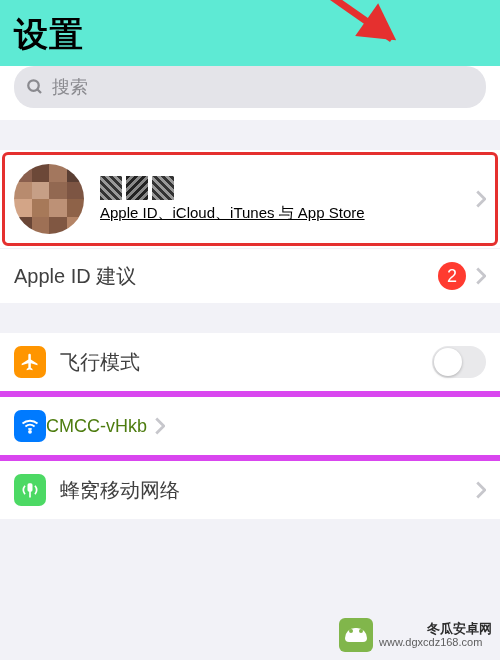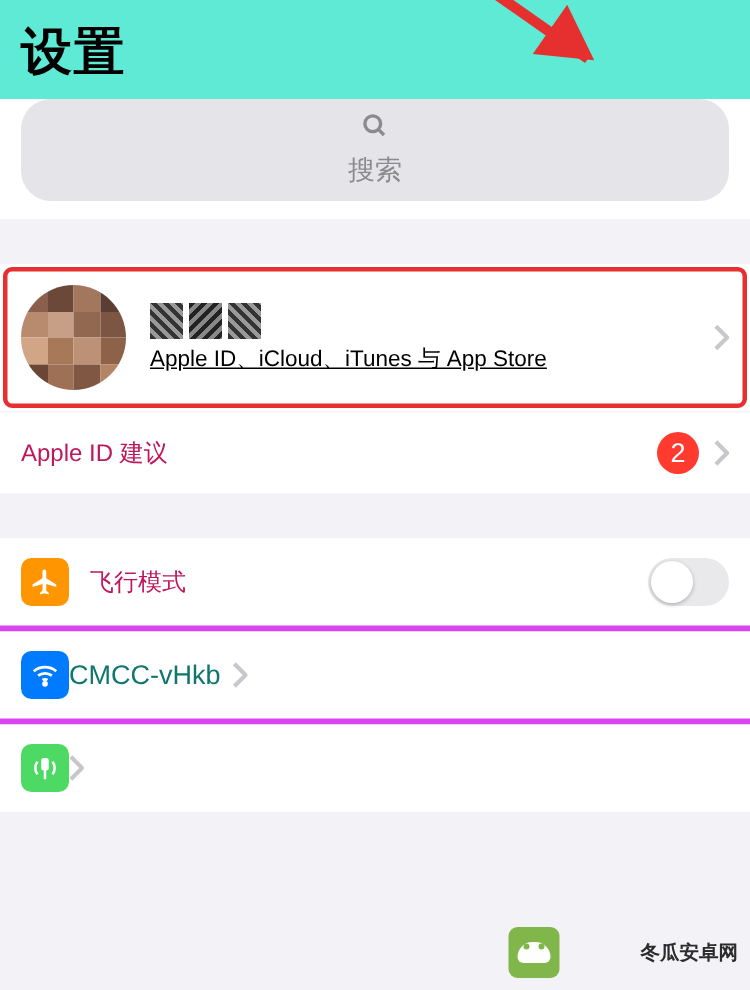--- a/index.html
+++ b/index.html
@@ -2,46 +2,46 @@
 <html><head>
   <meta charset="utf-8">
   <style>
     * { margin: 0; padding: 0; box-sizing: border-box; font-family: -apple-system, "PingFang SC", "Helvetica Neue", Arial, sans-serif; }
     body { width: 500px; height: 660px; background: #f2f2f7; position: relative; overflow: hidden; }
 
     .header { background: #5eead4; padding: 12px 14px 8px; }
     .title { font-size: 34px; font-weight: 700; color: #000; letter-spacing: 1px; }
 
     .search-wrap { background: #fff; padding: 0 14px 12px; }
-    .search-bar { background: #e4e4e9; border-radius: 20px; padding: 9px 12px; display: flex; align-items: center; gap: 8px; flex-direction: column; }
+    .search-bar { background: #e4e4e9; border-radius: 20px; padding: 9px 12px; display: flex; align-items: center; gap: 8px; }
     .search-bar svg { flex: 0 0 auto; }
     .search-placeholder { color: #8a8a8f; font-size: 18px; }
 
     .gap { height: 30px; }
 
     .profile-row { background: #fff; display: flex; align-items: center; padding: 14px 14px; position: relative; }
     .profile-highlight { position: absolute; top: 2px; left: 2px; right: 2px; bottom: 2px; border: 3px solid #e5302f; border-radius: 6px; pointer-events: none; }
     .avatar { width: 70px; height: 70px; border-radius: 50%; flex: 0 0 auto; overflow: hidden; display: grid; grid-template-columns: repeat(4,1fr); grid-template-rows: repeat(4,1fr); }
     .avatar div:nth-child(1){background:#8a5f4d}.avatar div:nth-child(2){background:#6c4838}.avatar div:nth-child(3){background:#a3775e}.avatar div:nth-child(4){background:#5a3e33}
     .avatar div:nth-child(5){background:#b88b6e}.avatar div:nth-child(6){background:#c69f86}.avatar div:nth-child(7){background:#926851}.avatar div:nth-child(8){background:#7d5543}
     .avatar div:nth-child(9){background:#d3a587}.avatar div:nth-child(10){background:#a77959}.avatar div:nth-child(11){background:#bd9176}.avatar div:nth-child(12){background:#8e6248}
     .avatar div:nth-child(13){background:#6a4636}.avatar div:nth-child(14){background:#9e7055}.avatar div:nth-child(15){background:#805742}.avatar div:nth-child(16){background:#b48466}
     .profile-text { margin-left: 16px; flex: 1; }
     .profile-name { display: flex; gap: 4px; margin-bottom: 4px; }
     .block-char { width: 22px; height: 24px; display: inline-block; }
     .block-char.a{background:linear-gradient(45deg,#333 25%,#999 25%,#999 50%,#333 50%,#333 75%,#999 75%);background-size:8px 8px}
     .block-char.b{background:linear-gradient(135deg,#222 25%,#888 25%,#888 50%,#222 50%,#222 75%,#888 75%);background-size:8px 8px}
     .profile-sub { font-size: 15px; color: #000; text-decoration: underline; }
     .chevron { color: #c7c7cc; }
 
-    .row { background: #fff; display: flex; align-items: center; padding: 13px 14px; border-bottom: 4px solid #d946ef; }
+    .row { background: #fff; display: flex; align-items: center; padding: 13px 14px; border-bottom: 6px solid #d946ef; }
     .row:last-child { border-bottom: none; }
-    .row-label { font-size: 16px; color: #be185d; flex: 1; margin-left: 14px; }
+    .row-label { font-size: 20px; color: #404040; flex: 1; margin-left: 14px; }
     .row-label.noicon { margin-left: 0; }
-    .row-value { font-size: 18px; color: #0f766e; margin-right: 8px; }
+    .row-value { font-size: 18px; color: #4d7c0f; margin-right: 8px; }
     .badge { width: 28px; height: 28px; background: #ff3b30; border-radius: 50%; display: flex; align-items: center; justify-content: center; color: #fff; font-size: 18px; font-weight: 500; margin-right: 10px; }
 
     .icon-box { width: 32px; height: 32px; border-radius: 7px; display: flex; align-items: center; justify-content: center; flex: 0 0 auto; }
     .toggle { width: 54px; height: 32px; background: #e9e9eb; border-radius: 16px; position: relative; }
     .toggle::after { content: ""; position: absolute; width: 28px; height: 28px; background: #fff; border-radius: 50%; top: 2px; left: 2px; box-shadow: 0 1px 3px rgba(0,0,0,.25); }
 
     .section { background: #fff; }
     .arrow { position: absolute; top: 35px; left: 170px; transform: rotate(35deg); transform-origin: bottom right; pointer-events: none; z-index: 10; }
     .arrow-line { width: 220px; height: 7px; background: #e5302f; }
     .arrow-head { position: absolute; right: -4px; top: -18px; width: 0; height: 0; border-left: 36px solid #e5302f; border-top: 20px solid transparent; border-bottom: 20px solid transparent; }
@@ -152,30 +152,32 @@
 
   <div class="row">
     <div class="icon-box" style="background:#4cd964">
       <svg width="20" height="20" viewBox="0 0 24 24" fill="none" stroke="#fff" stroke-width="2">
           <rect x="10" y="5" width="4" height="8" rx="1" fill="#fff"></rect>
           <path d="M6 7a8 8 0 0 0 0 10"></path>
           <path d="M18 7a8 8 0 0 1 0 10"></path>
           <line x1="12" y1="13" x2="12" y2="21"></line>
         </svg>
     </div>
+    <span class="row-label">蜂窝移动网络</span>
     <svg class="chevron" width="10" height="18" viewBox="0 0 8 14" fill="none" stroke="#c7c7cc" stroke-width="2.2">
         <polyline points="1,1 7,7 1,13"></polyline>
       </svg>
   </div>
 
 </div>
 
 <div class="arrow">
   <div class="arrow-line"></div>
   <div class="arrow-head"></div>
 </div>
 
 <div class="watermark">
   <div class="wm-logo"></div>
   <div class="wm-text">
     <div class="wm-line1">冬瓜安卓网</div>
+    <div class="wm-line2">www.dgxcdz168.com</div>
   </div>
 </div>
 
 </body></html>

